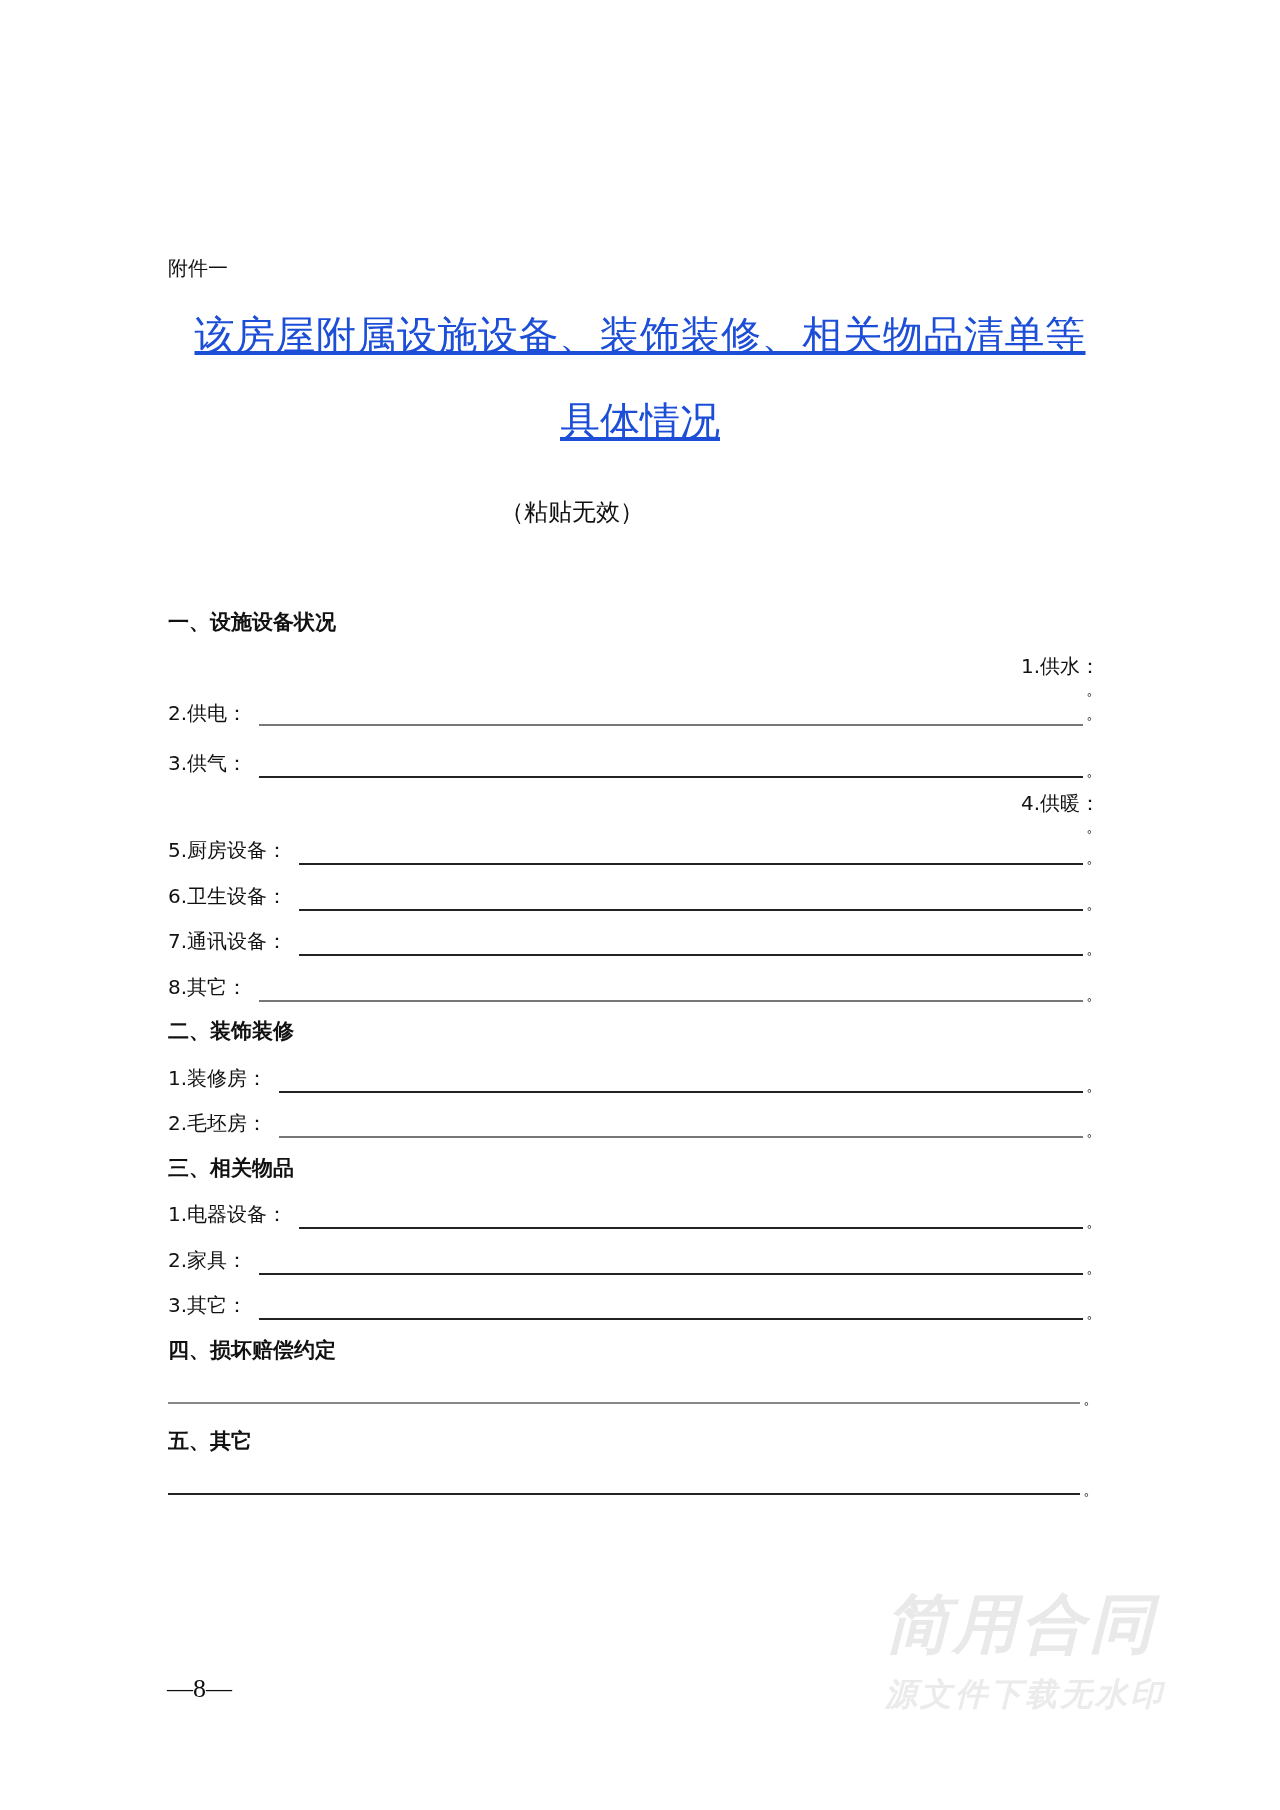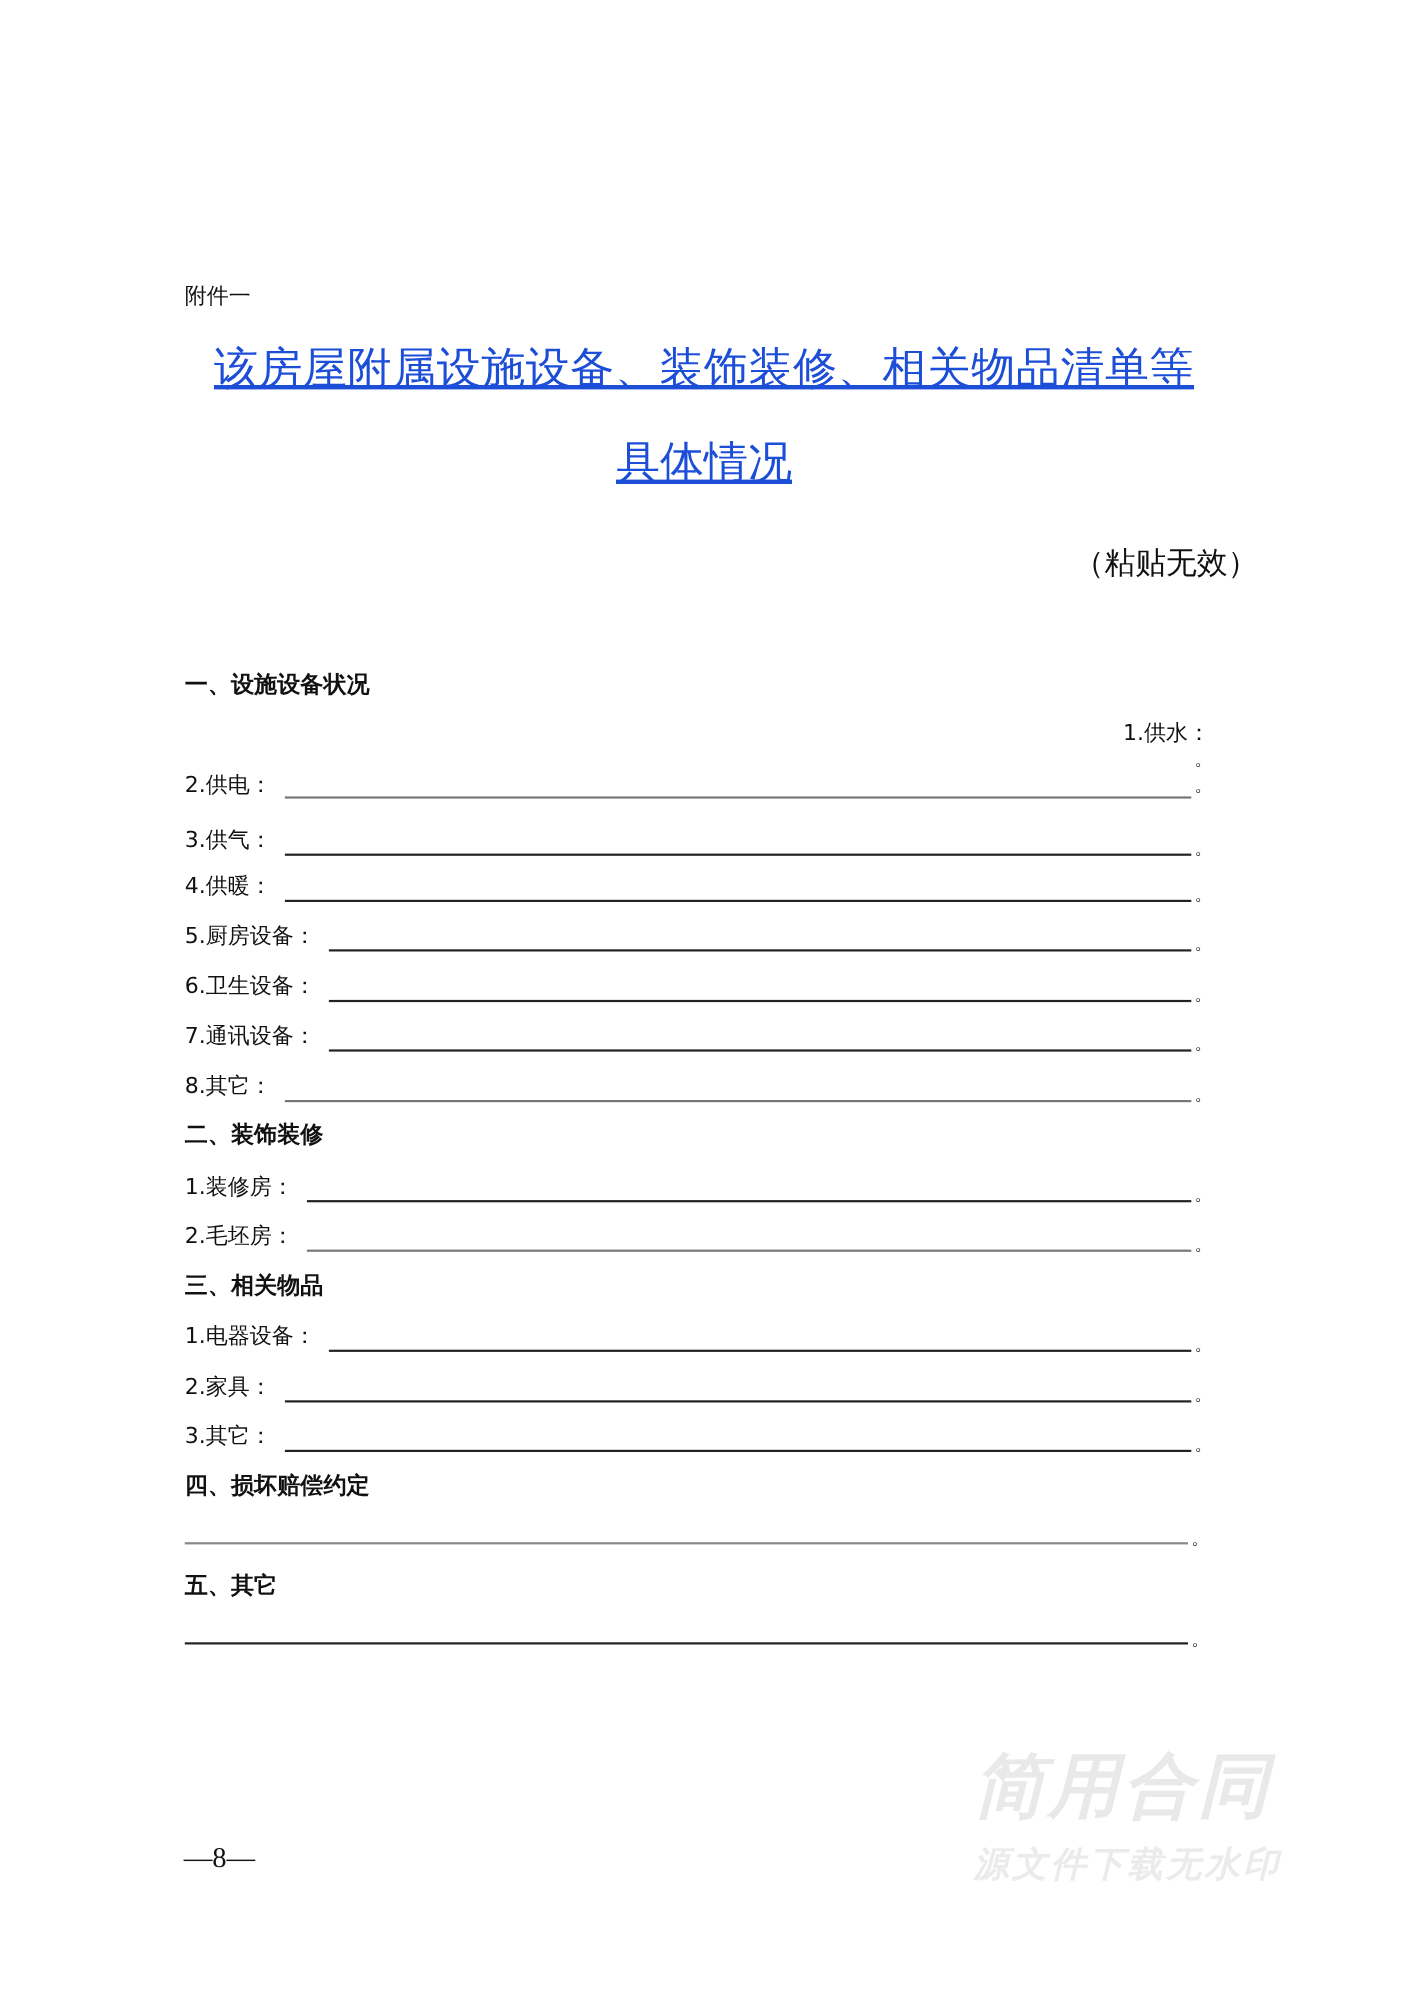--- a/index.html
+++ b/index.html
@@ -3,21 +3,21 @@
 <meta charset="utf-8">
 <style>
   html, body { margin: 0; padding: 0; background: #ffffff; }
   body { width: 1280px; height: 1810px; position: relative; overflow: hidden;
          font-family: "DejaVu Sans", "Liberation Sans", sans-serif; color: #111; }
   .abs { position: absolute; }
   .attach { left: 168px; top: 255px; font-size: 20px; line-height: 26px; }
   .title { left: 0; width: 1280px; text-align: center; font-size: 40px; line-height: 50px; color: #1d4ed8; text-decoration: underline; }
   .title1 { top: 310px; letter-spacing: 0.5px; }
   .title2 { top: 396px; }
-  .subtitle { left: 0; width: 1144px; text-align: right; top: 496px; font-size: 28px; line-height: 32px; }
+  .subtitle { left: 0; width: 1144px; text-align: center; top: 496px; font-size: 24px; line-height: 32px; }
   .section { left: 168px; font-size: 21px; font-weight: bold; line-height: 28px; }
   .row { left: 168px; width: 932px; height: 30px; display: flex; align-items: flex-end; }
   .row .label { font-size: 20px; line-height: 26px; white-space: nowrap; padding-bottom: 2px; }
   .row .line { flex: 1; border-bottom: 2px solid #222; margin-left: 12px; height: 22px; }
   .row .line.gray { border-bottom-color: #777; }
   .row .period { font-size: 16px; line-height: 14px; width: 14px; padding-left: 3px; padding-bottom: 0px; }
   .fullline { left: 168px; width: 912px; border-bottom: 2px solid #222; height: 0; }
   .fullline.gray { border-bottom-color: #888; }
   .fullperiod { font-size: 16px; line-height: 14px; }
   .pagenum { left: 167px; top: 1674px; font-family: "Liberation Serif", "DejaVu Serif", serif; font-size: 26px; line-height: 30px; letter-spacing: 0px; }
@@ -44,21 +44,21 @@
   <div class="abs row" style="top:699px;align-items:center;">
     <span class="label">2.供电：</span>
     <span class="line gray"></span>
     <span class="period">。</span>
   </div>
   <div class="abs row" style="top:748px;">
     <span class="label">3.供气：</span>
     <span class="line"></span>
     <span class="period">。</span>
   </div>
-  <div class="abs row" style="top:790px;">
+  <div class="abs row" style="top:790px;flex-direction:column;">
     <span class="label">4.供暖：</span>
     <span class="line"></span>
     <span class="period">。</span>
   </div>
   <div class="abs row" style="top:835px;">
     <span class="label">5.厨房设备：</span>
     <span class="line"></span>
     <span class="period">。</span>
   </div>
   <div class="abs row" style="top:881px;">

